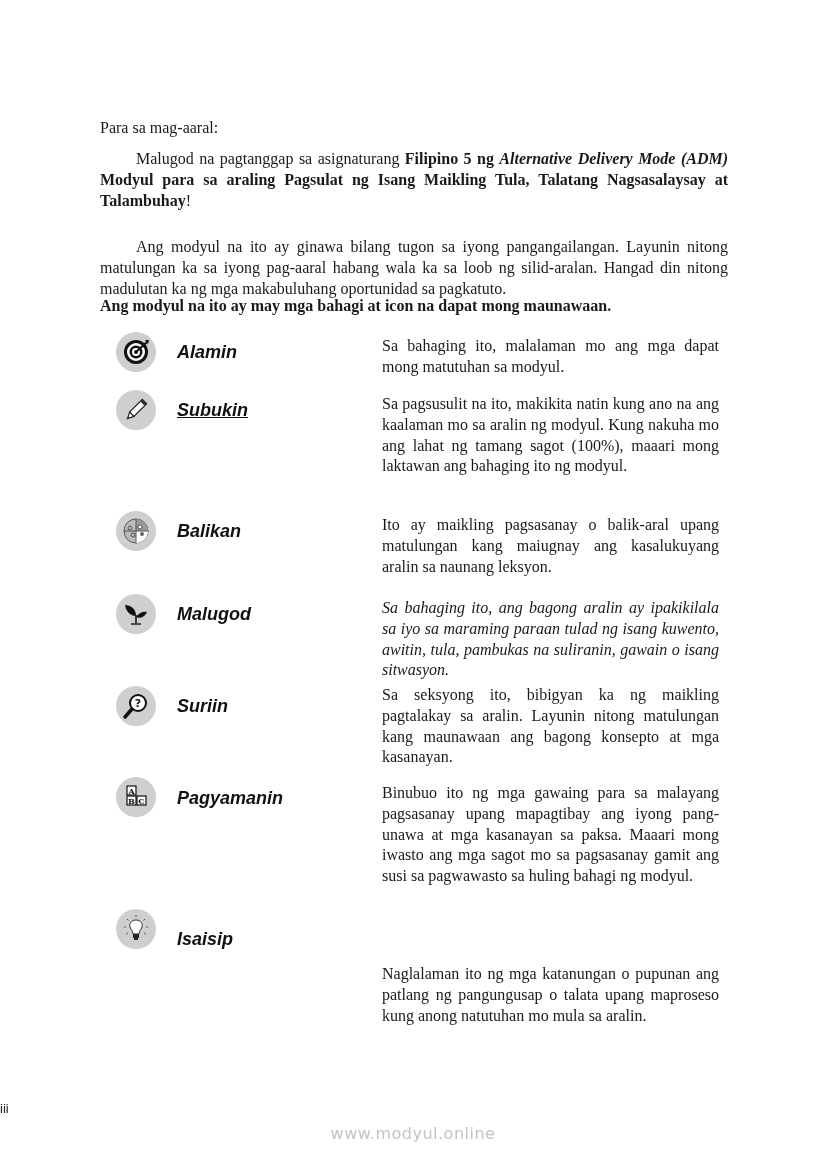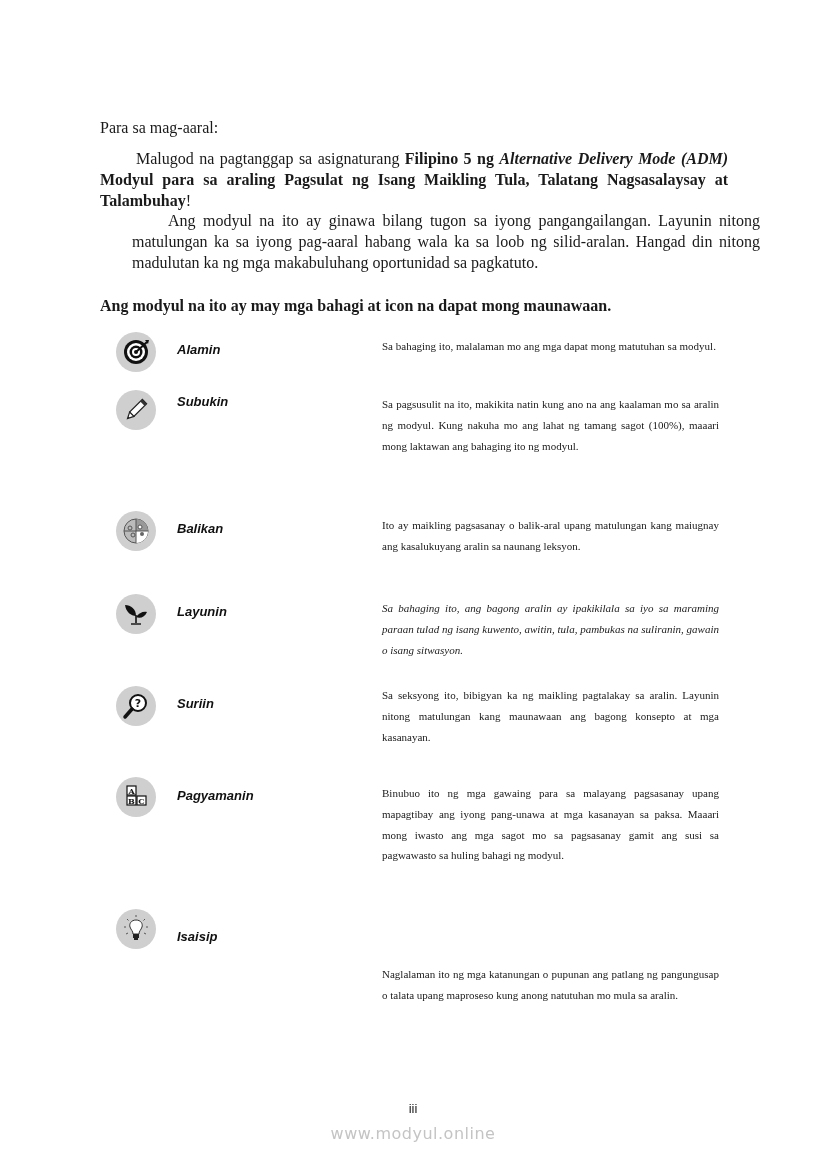--- a/index.html
+++ b/index.html
@@ -1,28 +1,28 @@
 <!DOCTYPE html>
 <html><head>
 <meta charset="utf-8">
 <style>
   html, body { margin: 0; padding: 0; background: #ffffff; }
   body { width: 826px; height: 1169px; position: relative; overflow: hidden; color: #1a1a1a; }
   .p { position: absolute; left: 100px; width: 628px; font-size: 16px; line-height: 21px; text-align: justify; font-family: "Liberation Serif", "DejaVu Serif", serif; }
   .greeting { top: 117px; }
   .intro { top: 148px; text-indent: 36px; }
-  .purpose { top: 210px; text-indent: 36px; margin-left: 32px; }
+  .purpose { top: 236px; text-indent: 36px; }
   .lead { top: 295px; font-weight: bold; }
   .intro b { font-weight: bold; }
   .row { position: absolute; left: 100px; width: 628px; }
   .icon { position: absolute; left: 16px; width: 40px; height: 40px; border-radius: 50%; background: #cfcfcf; display: flex; align-items: center; justify-content: center; }
   .icon svg { width: 30px; height: 30px; }
-  .label { position: absolute; left: 77px; font-family: "Liberation Sans", "DejaVu Sans", sans-serif; font-weight: bold; font-style: italic; font-size: 13px; color: #111; }
-  .desc { position: absolute; left: 282px; width: 337px; font-family: "Liberation Serif", "DejaVu Serif", serif; font-size: 11px; line-height: 20.8px; text-align: justify; text-align-last: left; color: #1a1a1a; }
-  .pagenum { position: absolute; top: 1101px; left: 0; width: 826px; text-align: center; font-family: "Liberation Sans", sans-serif; font-size: 13px; color: #222; }
+  .label { position: absolute; left: 77px; font-family: "Liberation Sans", "DejaVu Sans", sans-serif; font-weight: bold; font-style: italic; font-size: 18px; color: #111; }
+  .desc { position: absolute; left: 282px; width: 337px; font-family: "Liberation Serif", "DejaVu Serif", serif; font-size: 16px; line-height: 20.8px; text-align: justify; text-align-last: left; color: #1a1a1a; }
+  .pagenum { position: absolute; top: 1101px; left: 0; width: 826px; text-align: left; font-family: "Liberation Sans", sans-serif; font-size: 13px; color: #222; }
   .watermark { position: absolute; top: 1124px; left: 0; width: 826px; text-align: center; font-family: "DejaVu Sans", sans-serif; font-size: 16px; color: #c4c4c4; letter-spacing: 0.5px; }
 </style>
 </head>
 <body>
 
 <div class="p greeting">Para sa mag-aaral:</div>
 
 <div class="p intro"><span>Malugod na pagtanggap sa asignaturang </span><b>Filipino 5 ng </b><b><i>Alternative Delivery Mode (ADM)</i></b><b> Modyul para sa araling Pagsulat ng Isang Maikling Tula, Talatang Nagsasalaysay at Talambuhay</b><span>!</span></div>
 
 <div class="p purpose">Ang modyul na ito ay ginawa bilang tugon sa iyong pangangailangan. Layunin nitong matulungan ka sa iyong pag-aaral habang wala ka sa loob ng silid-aralan. Hangad din nitong madulutan ka ng mga makabuluhang oportunidad sa pagkatuto.</div>
@@ -49,21 +49,21 @@
   <div class="icon" style="top:0;">
     <svg viewBox="0 0 30 30">
         <g transform="rotate(45 15 15)">
           <rect x="12" y="3" width="6" height="18" fill="#fff" stroke="#222" stroke-width="1.2"></rect>
           <rect x="12" y="3" width="6" height="3" fill="#333"></rect>
           <path d="M12 21 L18 21 L15 27 Z" fill="#fff" stroke="#222" stroke-width="1.2"></path>
           <path d="M14 25 L16 25 L15 27 Z" fill="#222"></path>
         </g>
       </svg>
   </div>
-  <div class="label" style="top:4px;">Subukin</div>
+  <div class="label" style="top:10px;text-decoration:underline;">Subukin</div>
   <div class="desc" style="top:4px;">Sa pagsusulit na ito, makikita natin kung ano na ang kaalaman mo sa aralin ng modyul. Kung nakuha mo ang lahat ng tamang sagot (100%), maaari mong laktawan ang bahaging ito ng modyul.</div>
 </div>
 
 <div class="row" style="top:511px;">
   <div class="icon" style="top:0;">
     <svg viewBox="0 0 30 30">
         <circle cx="15" cy="15" r="12" fill="#bbb" stroke="#555" stroke-width="1"></circle>
         <path d="M15 3 A12 12 0 0 1 27 15 L15 15 Z" fill="#999"></path>
         <path d="M15 15 L27 15 A12 12 0 0 1 15 27 Z" fill="#fff"></path>
         <line x1="15" y1="3" x2="15" y2="27" stroke="#555" stroke-width="1"></line>
@@ -80,21 +80,21 @@
 
 <div class="row" style="top:594px;">
   <div class="icon" style="top:0;">
     <svg viewBox="0 0 30 30">
         <path d="M15 24 L15 16" stroke="#111" stroke-width="1.6"></path>
         <path d="M15 17 C10 17 5 13 4 6 C10 6 15 10 15 17 Z" fill="#111"></path>
         <path d="M15 18 C18 14 22 12 26 13 C24 18 19 20 15 18 Z" fill="#111"></path>
         <path d="M10 25 L20 25" stroke="#111" stroke-width="1.4"></path>
       </svg>
   </div>
-  <div class="label" style="top:10px;">Layunin</div>
+  <div class="label" style="top:10px;">Malugod</div>
   <div class="desc" style="top:4px;font-style:italic;">Sa bahaging ito, ang bagong aralin ay ipakikilala sa iyo sa maraming paraan tulad ng isang kuwento, awitin, tula, pambukas na suliranin, gawain o isang sitwasyon.</div>
 </div>
 
 <div class="row" style="top:686px;">
   <div class="icon" style="top:0;">
     <svg viewBox="0 0 30 30">
         <circle cx="17" cy="12" r="8" fill="#fff" stroke="#111" stroke-width="2"></circle>
         <line x1="11" y1="18" x2="4" y2="26" stroke="#111" stroke-width="3.5" stroke-linecap="round"></line>
         <text x="17" y="16" text-anchor="middle" font-family="DejaVu Sans, sans-serif" font-weight="bold" font-size="11" fill="#111">?</text>
       </svg>

